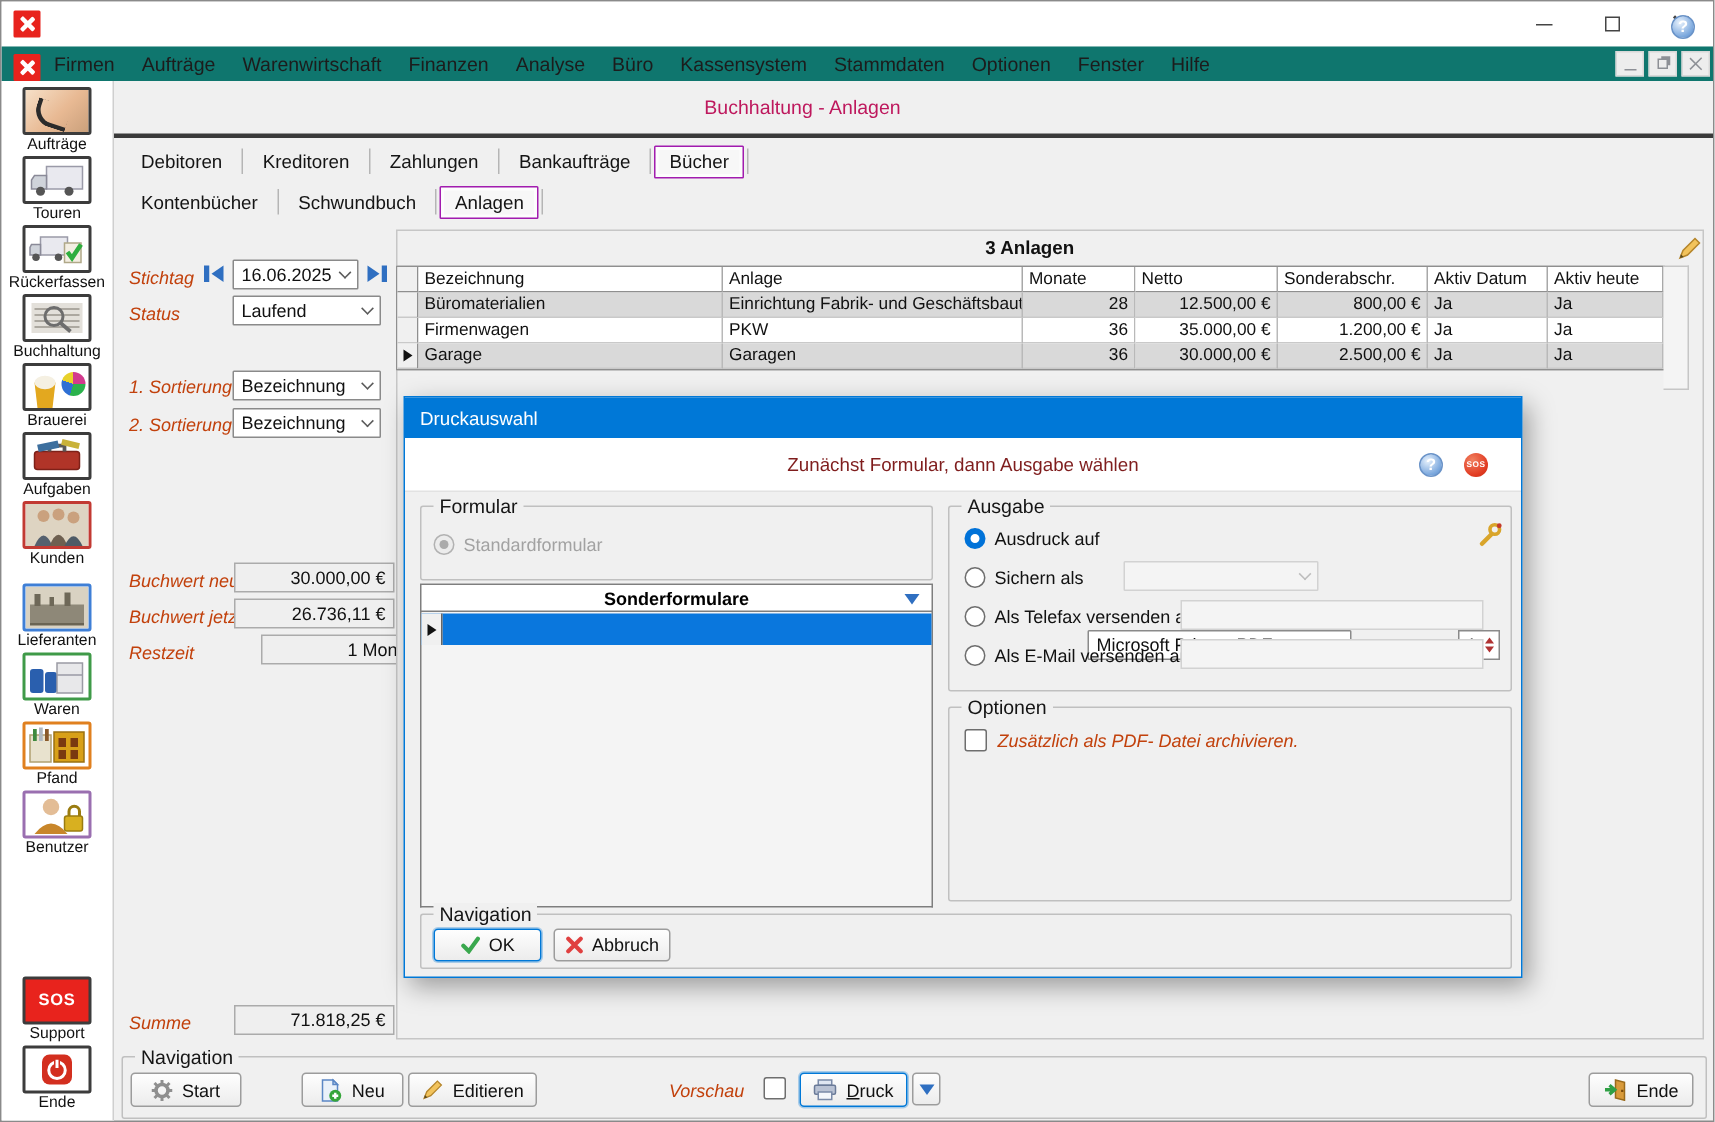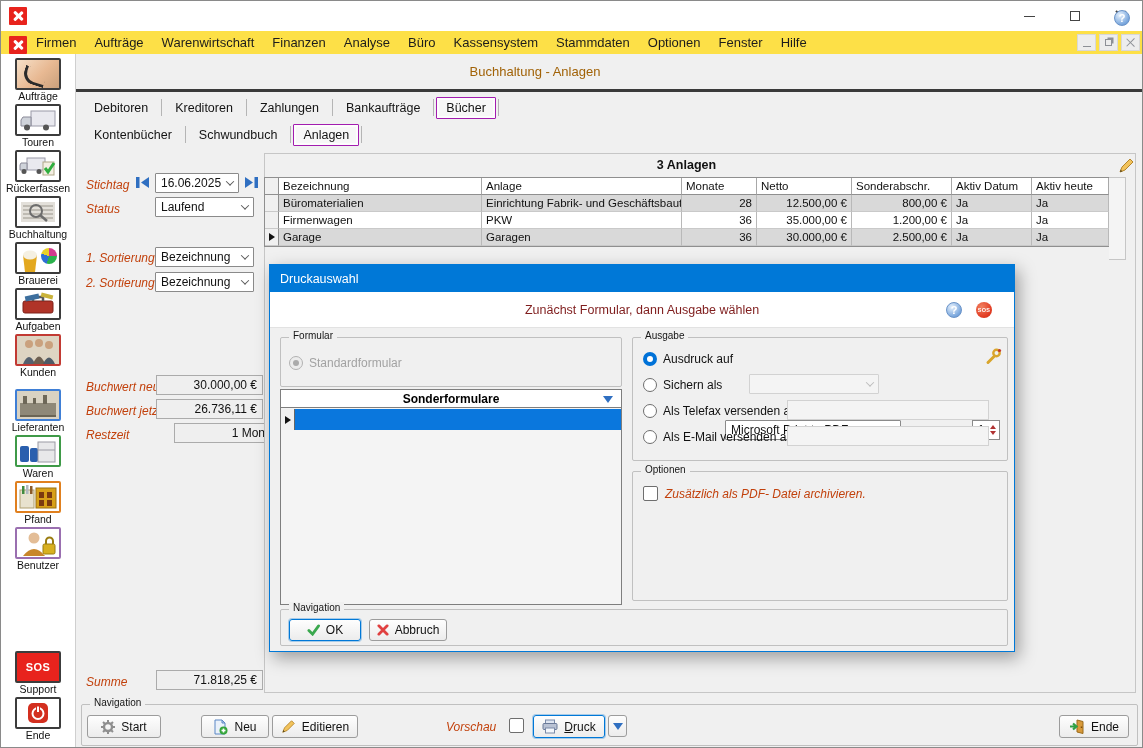--- a/index.html
+++ b/index.html
@@ -14,21 +14,21 @@
   .xlogo::after{transform:rotate(-45deg);}
   .wc{position:absolute;top:0;width:46px;height:30px;display:flex;align-items:center;justify-content:center;}
   .wc-min-glyph{width:11px;height:0;border-top:1.4px solid #444;}
   .wc-max-glyph{width:10px;height:10px;border:1.4px solid #444;}
   .wc-close-glyph{position:relative;width:12px;height:12px;}
   .wc-close-glyph::before,.wc-close-glyph::after{content:"";position:absolute;left:5px;top:-1px;width:1.6px;height:14px;background:#444;}
   .wc-close-glyph::before{transform:rotate(45deg);}
   .wc-close-glyph::after{transform:rotate(-45deg);}
 
   
-  .menubar{position:absolute;left:0;top:30px;width:1143px;height:23px;background:#fde047;display:flex;align-items:center;text-align:center;}
+  .menubar{position:absolute;left:0;top:30px;width:1143px;height:23px;background:#0f766e;display:flex;align-items:center;text-align:center;}
   .menubar .xlogo{left:8px;top:2px;position:relative;margin-right:8px;flex:0 0 auto;}
   .menu-item{padding:3px 9px;font-size:13px;color:#1c1c1c;white-space:nowrap;}
   .mdi{position:absolute;top:3px;width:19px;height:17px;background:#ededed;border:1px solid #d8d8d8;display:flex;align-items:center;justify-content:center;}
   .mdi-min-g{width:8px;height:0;border-top:1.5px solid #8d9096;margin-top:7px;}
   .mdi-res-g{width:7px;height:7px;border:1.2px solid #8d9096;box-shadow:2px -2px 0 -0.5px #8d9096;}
   .mdi-close-g{position:relative;width:9px;height:9px;}
   .mdi-close-g::before,.mdi-close-g::after{content:"";position:absolute;left:4px;top:-1px;width:1.4px;height:11px;background:#8d9096;}
   .mdi-close-g::before{transform:rotate(45deg);}
   .mdi-close-g::after{transform:rotate(-45deg);}
 
@@ -40,21 +40,21 @@
   .b-red{border-color:#c23a33;} .b-blue{border-color:#3f7fd6;} .b-green{border-color:#3f9a48;} .b-orange{border-color:#e0801f;} .b-purple{border-color:#9a6fb0;}
   .spacer{flex:1;}
   .ico-auftraege{background:linear-gradient(135deg,#f6e0c8 0%,#e8b993 55%,#caa07b 100%);}
   .ico-auftraege::after{content:"";position:absolute;left:6px;top:8px;width:20px;height:14px;border-left:3px solid #2b2b2b;border-bottom:3px solid #2b2b2b;border-radius:0 0 0 12px;transform:rotate(18deg);}
   .ico-sos{background:#e8231d;display:flex;align-items:center;justify-content:center;}
   .ico-sos::after{content:"SOS";color:#fff;font-weight:bold;font-size:11px;letter-spacing:.5px;}
   .ico-ende-power{background:#fff;}
   .pie{position:absolute;right:2px;top:4px;width:16px;height:16px;border-radius:50%;background:conic-gradient(#d23a8e 0 25%,#2bb24c 25% 55%,#2e6fd4 55% 80%,#e8d12a 80% 100%);}
 
   
-  .view-title{position:absolute;left:76px;top:53px;width:916px;height:35px;display:flex;align-items:center;justify-content:center;font-size:13px;color:#a16207;}
+  .view-title{position:absolute;left:76px;top:53px;width:916px;height:35px;display:flex;align-items:center;justify-content:center;font-size:13px;color:#be185d;}
   .help-badge{width:16px;height:16px;border-radius:50%;background:radial-gradient(circle at 35% 30%,#e8f2fd,#7aa7dd 70%,#5d8cc9);border:1px solid #6a93c8;position:relative;}
   .help-badge::after{content:"?";position:absolute;left:0;top:0;width:100%;height:100%;display:flex;align-items:center;justify-content:center;color:#fff;font-weight:bold;font-size:11px;}
   .view-help{position:absolute;right:12px;top:9px;}
   .dark-rule{position:absolute;left:75px;top:88px;width:1068px;height:3px;background:#3a3a3a;}
   .tabrow{position:absolute;display:flex;align-items:center;height:23px;}
   .tab{padding:3px 11px;font-size:12.5px;color:#141414;white-space:nowrap;}
   .tab-sep{width:1px;height:17px;background:#b5b5b5;margin:0 2px;}
   .tab.active{border:1px solid #a21caf;border-radius:1px;background:#f7f7f7;box-shadow:inset 0 0 0 2px #fdfdfd;padding:3px 9px;}
 
   
@@ -73,21 +73,21 @@
   .gc{padding:1px 4px;border-right:1px solid #b9b9b9;border-bottom:1px solid #c9c9c9;height:17px;display:flex;align-items:center;overflow:hidden;white-space:nowrap;}
   .gc.hdr{background:#fff;border-right:1px solid #a8a8a8;border-bottom:1px solid #8f8f8f;}
   .gc.num{justify-content:flex-end;}
   .gc.sel-col{background:#f0f0f0;border-right:1px solid #8f8f8f;padding:0;justify-content:center;}
   .row-a{background:#d9d9d9;} .row-b{background:#fff;}
   .tri-right{width:0;height:0;border-left:6px solid #111;border-top:4.5px solid transparent;border-bottom:4.5px solid transparent;}
   .scroll-gutter{position:absolute;left:1108px;top:176px;width:17px;height:83px;background:#f4f4f4;border:1px solid #c6c6c6;border-left:none;}
 
   
   .gb{position:absolute;border:1px solid #c0c0c0;border-radius:2px;}
-  .gbl{position:absolute;top:-8px;left:8px;background:#f0f0f0;padding:0 4px;font-size:10px;color:#151515;white-space:nowrap;}
+  .gbl{position:absolute;top:-8px;left:8px;background:#f0f0f0;padding:0 4px;font-size:13px;color:#151515;white-space:nowrap;}
 
   
   .btn{position:absolute;display:flex;align-items:center;justify-content:center;gap:6px;background:linear-gradient(#fefefe,#ececec);border:1px solid #9c9c9c;border-radius:3px;font-size:12px;color:#111;}
   .btn.primary{border:1px solid #0078d7;box-shadow:0 0 0 1px rgba(0,120,215,.30);}
   .ddbtn{position:absolute;width:19px;height:22px;background:linear-gradient(#fdfdfd,#ececec);border:1px solid #9c9c9c;border-radius:3px;display:flex;align-items:center;justify-content:center;}
   .tri-down-blue{width:0;height:0;border-top:7px solid #2f6fc1;border-left:5px solid transparent;border-right:5px solid transparent;}
   .checkbox{position:absolute;width:15px;height:15px;background:#fff;border:1px solid #6e6e6e;border-radius:2px;}
 
   
   .dialog{position:absolute;left:268px;top:263px;width:746px;height:388px;background:#f0f0f0;border:1px solid #0078d7;box-shadow:4px 6px 16px rgba(0,0,0,.35);}

